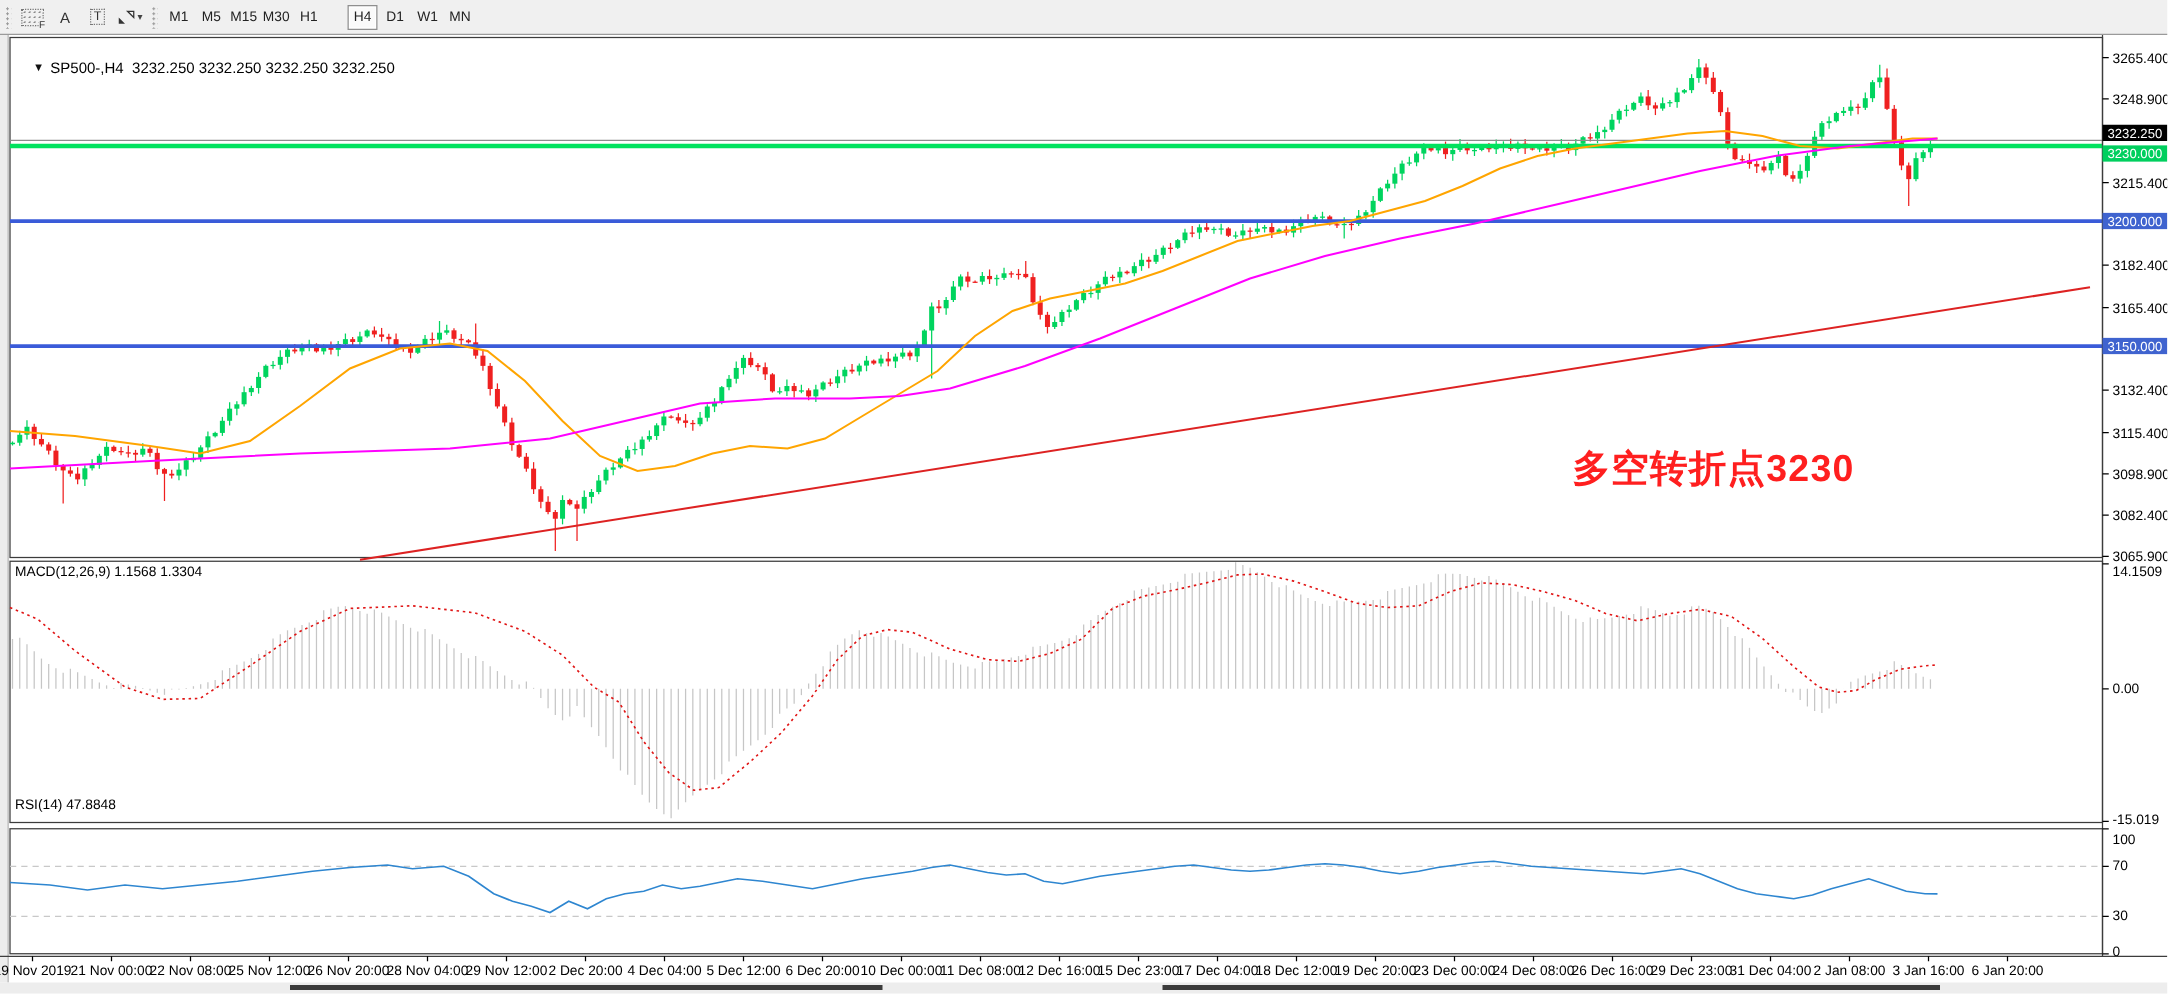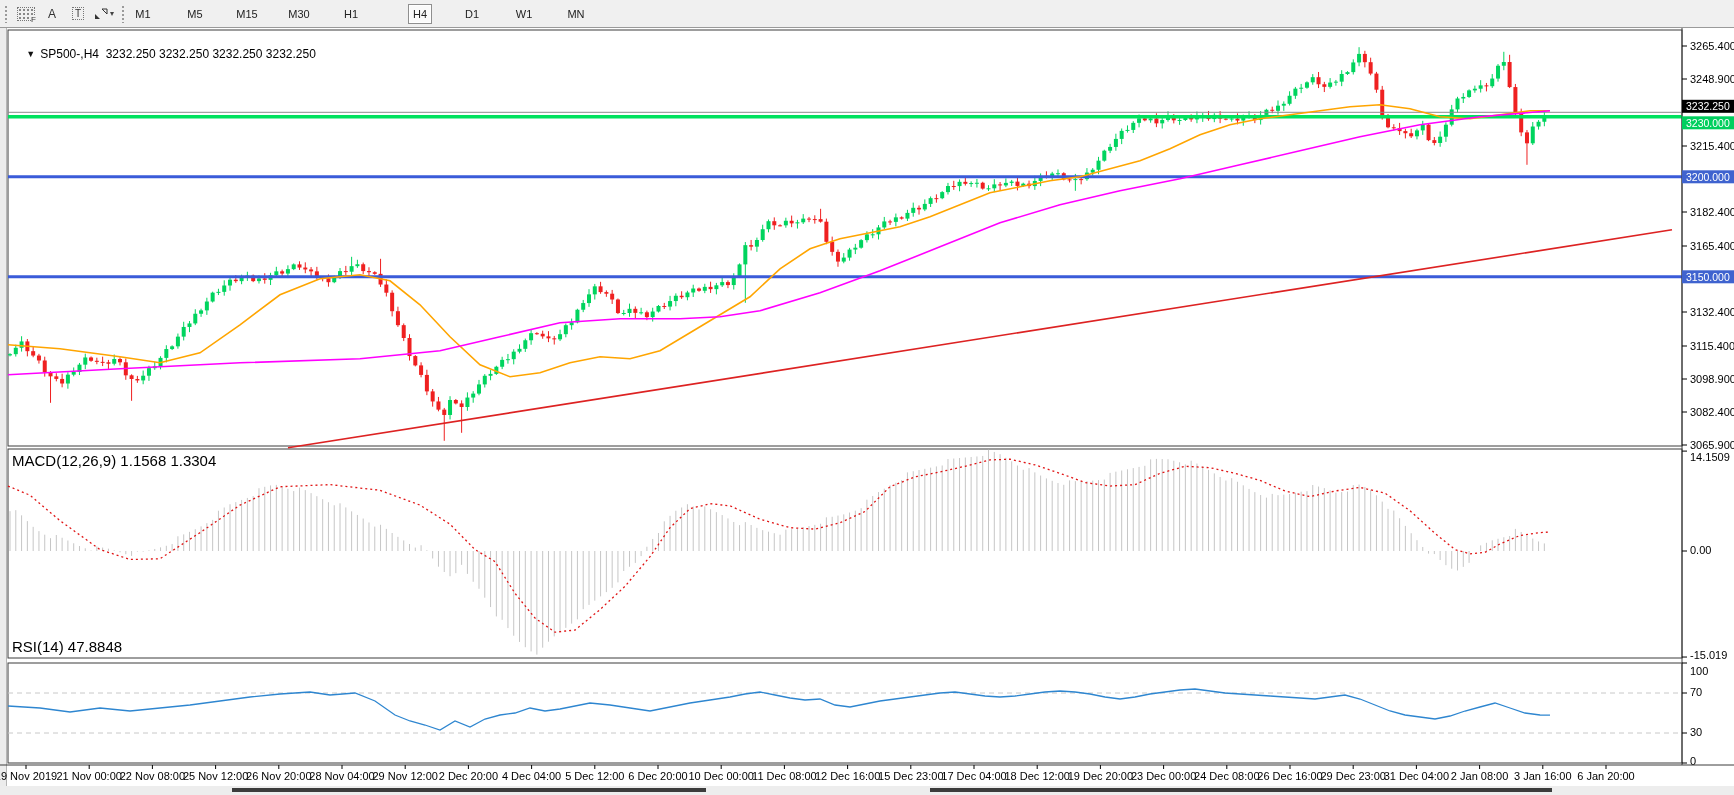--- a/index.html
+++ b/index.html
@@ -14,21 +14,21 @@
         font-family:"Liberation Sans",sans-serif;font-size:11px;color:#222;display:flex;
         align-items:center;justify-content:center;cursor:default;box-sizing:border-box;}
   .tbtn.active{border:1px solid #8f8f8f;background:#fafafa;box-shadow:inset 0 0 0 1px #fff;margin-left:18px;}
   #icon-f-box{width:16px;height:12px;border:1px dotted #777;position:relative;
               background-image:radial-gradient(#888 0.8px,transparent 0.8px);background-size:4px 4px;}
   #icon-f-box span{position:absolute;right:-2px;bottom:-4px;font-size:8px;color:#333;background:#f0f0f0;}
   .icon-letter{font-size:12px;color:#333;}
   .tbox{border:1px dotted #777;padding:0 2px;font-size:10px;color:#333;}
   .caret{font-size:8px;color:#444;margin-left:2px;}
   
-  .pane-label{position:absolute;font-size:15px;color:#000;white-space:pre;}
+  .pane-label{position:absolute;font-size:11px;color:#000;white-space:pre;}
   #symbol-line{position:absolute;left:13px;top:33px;font-size:12px;color:#000;white-space:pre;}
   #symbol-line .tri{font-size:9px;vertical-align:1px;margin-right:5px;color:#111;}
   #annotation{position:absolute;left:1258px;top:355px;font-size:30px;font-weight:600;
               letter-spacing:1px;white-space:nowrap;}
   
   #bottom-strip{position:absolute;left:0;top:786px;width:1734px;height:9px;background:#ededed;}
   .strip-seg{position:absolute;top:2px;height:4px;background:#3c3c3c;}
   
   #left-edge{position:absolute;left:0;top:28px;width:7px;height:758px;background:#ececec;
              border-right:1px solid #b5b5b5;box-sizing:border-box;}
@@ -53,21 +53,21 @@
       <span class="tbox">T</span>
     </div>
     <div class="tbtn">
       <svg width="14" height="12" viewBox="0 0 14 12">
         <path d="M1 11 L6 11 L1 6 Z" fill="#333"></path>
         <path d="M13 1 L8 1 L13 6 Z" fill="none" stroke="#333" stroke-width="1"></path>
       </svg>
         <span class="caret">▾</span>
     </div>
     <div class="grip"></div>
-    <div id="tf-buttons" style="display:flex;gap:26px;">
+    <div id="tf-buttons" style="display:flex;">
         <div class="tbtn">M1</div>
         <div class="tbtn">M5</div>
         <div class="tbtn">M15</div>
         <div class="tbtn">M30</div>
         <div class="tbtn">H1</div>
         <div class="tbtn active">H4</div>
         <div class="tbtn">D1</div>
         <div class="tbtn">W1</div>
         <div class="tbtn">MN</div>
       </div>
@@ -1002,18 +1002,19 @@
         <line x1="1606" x2="1606" y1="765" y2="769" stroke="#000"></line>
         <text x="1606" y="780" font-size="11" fill="#000000" text-anchor="middle">6 Jan 20:00</text>
       </g>
     </svg>
 
   <div id="symbol-line">
     <span class="tri">▼</span><span>SP500-,H4</span><span>  </span><span>3232.250 3232.250 3232.250 3232.250</span>
   </div>
   <div class="pane-label" style="left:12px;top:452px;">MACD(12,26,9) 1.1568 1.3304</div>
   <div class="pane-label" style="left:12px;top:638px;">RSI(14) 47.8848</div>
+  <div id="annotation" style="color: rgb(255, 31, 31);">多空转折点3230</div>
 
   <div id="bottom-strip">
     <div class="strip-seg" style="left:232px;width:474px;"></div>
     <div class="strip-seg" style="left:930px;width:622px;"></div>
   </div>
 </div>
 
 </body></html>

